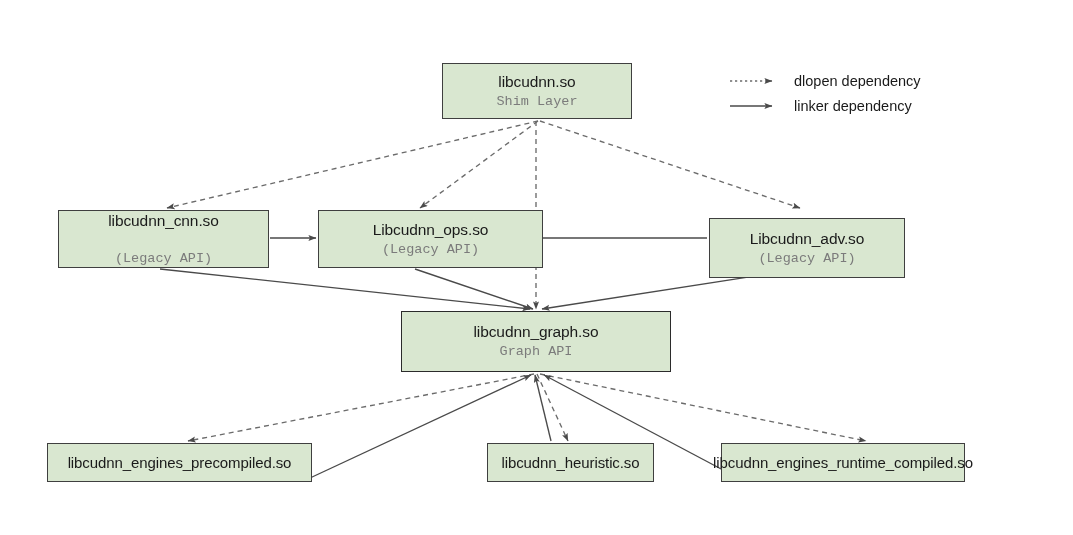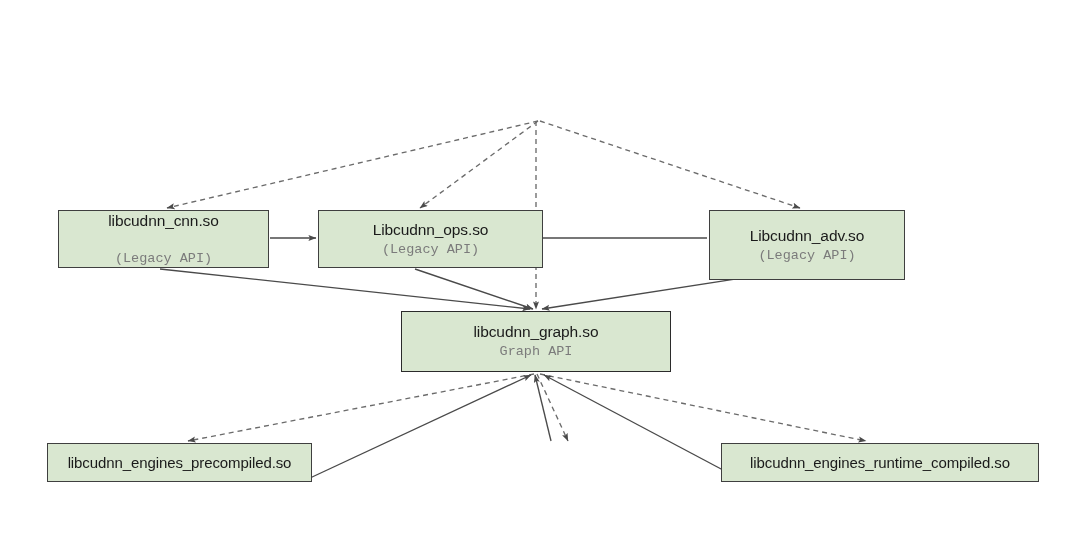--- a/index.html
+++ b/index.html
@@ -110,44 +110,65 @@
         <line x1="800" y1="269" x2="542" y2="309" stroke="#4a4a4a" stroke-width="1.35" marker-end="url(#arrow-solid)"></line>
         <line x1="534" y1="374" x2="188" y2="441" stroke="#6b6b6b" stroke-width="1.35" stroke-dasharray="5 4" marker-end="url(#arrow-dash)"></line>
         <line x1="537" y1="374" x2="568" y2="441" stroke="#6b6b6b" stroke-width="1.35" stroke-dasharray="5 4" marker-end="url(#arrow-dash)"></line>
         <line x1="540" y1="374" x2="866" y2="441" stroke="#6b6b6b" stroke-width="1.35" stroke-dasharray="5 4" marker-end="url(#arrow-dash)"></line>
         <line x1="310" y1="478" x2="531" y2="375" stroke="#4a4a4a" stroke-width="1.35" marker-end="url(#arrow-solid)"></line>
         <line x1="551" y1="441" x2="535" y2="375" stroke="#4a4a4a" stroke-width="1.35" marker-end="url(#arrow-solid)"></line>
         <line x1="723" y1="470" x2="544" y2="375" stroke="#4a4a4a" stroke-width="1.35" marker-end="url(#arrow-solid)"></line>
       </g>
   </svg>
 
+  <div class="node" id="node-shim" style="left: 442px; top: 63px; width: 190px; height: 56px;">
+    <span class="title">libcudnn.so</span>
+    <span class="subtitle">Shim Layer</span>
+  </div>
 
   <div class="node" id="node-cnn" style="left: 58px; top: 210px; width: 211px; height: 58px; gap: 18px;">
     <span class="title">libcudnn_cnn.so</span>
     <span class="subtitle">(Legacy API)</span>
   </div>
 
   <div class="node" id="node-ops" style="left: 318px; top: 210px; width: 225px; height: 58px;">
     <span class="title">Libcudnn_ops.so</span>
     <span class="subtitle">(Legacy API)</span>
   </div>
 
-  <div class="node" id="node-adv" style="left: 709px; top: 210px; width: 196px; height: 70px;">
+  <div class="node" id="node-adv" style="left: 709px; top: 218px; width: 196px; height: 60px;">
     <span class="title">Libcudnn_adv.so</span>
     <span class="subtitle">(Legacy API)</span>
   </div>
 
   <div class="node single" id="node-precompiled" style="left: 47px; top: 443px; width: 265px; height: 39px;">
     <span class="title">libcudnn_engines_precompiled.so</span>
   </div>
 
   <div class="node" id="node-graph" style="left: 401px; top: 311px; width: 270px; height: 61px;">
     <span class="title">libcudnn_graph.so</span>
     <span class="subtitle">Graph API</span>
   </div>
 
+  <div class="node single" id="node-heuristic" style="left: 487px; top: 443px; width: 167px; height: 39px;">
+    <span class="title">libcudnn_heuristic.so</span>
+  </div>
 
-  <div class="node single" id="node-runtime" style="left: 721px; top: 443px; width: 318px; height: 39px;">
+  <div class="node single" id="node-runtime" style="left: 721px; top: 443px; width: 244px; height: 39px;">
     <span class="title">libcudnn_engines_runtime_compiled.so</span>
   </div>
 
+  <div id="legend">
+    <div class="legend-row">
+      <svg class="legend-sample" viewBox="0 0 52 14">
+        <line x1="0" y1="7" x2="42" y2="7" stroke="#6b6b6b" stroke-width="1.4" stroke-dasharray="2.2 2.8" marker-end="url(#arrow-solid-legend)"></line>
+      </svg>
+      <span class="legend-label">dlopen dependency</span>
+    </div>
+    <div class="legend-row">
+      <svg class="legend-sample" viewBox="0 0 52 14">
+        <line x1="0" y1="7" x2="42" y2="7" stroke="#4a4a4a" stroke-width="1.4" marker-end="url(#arrow-solid-legend)"></line>
+      </svg>
+      <span class="legend-label">linker dependency</span>
+    </div>
+  </div>
 
 </div>
 
 </body></html>

